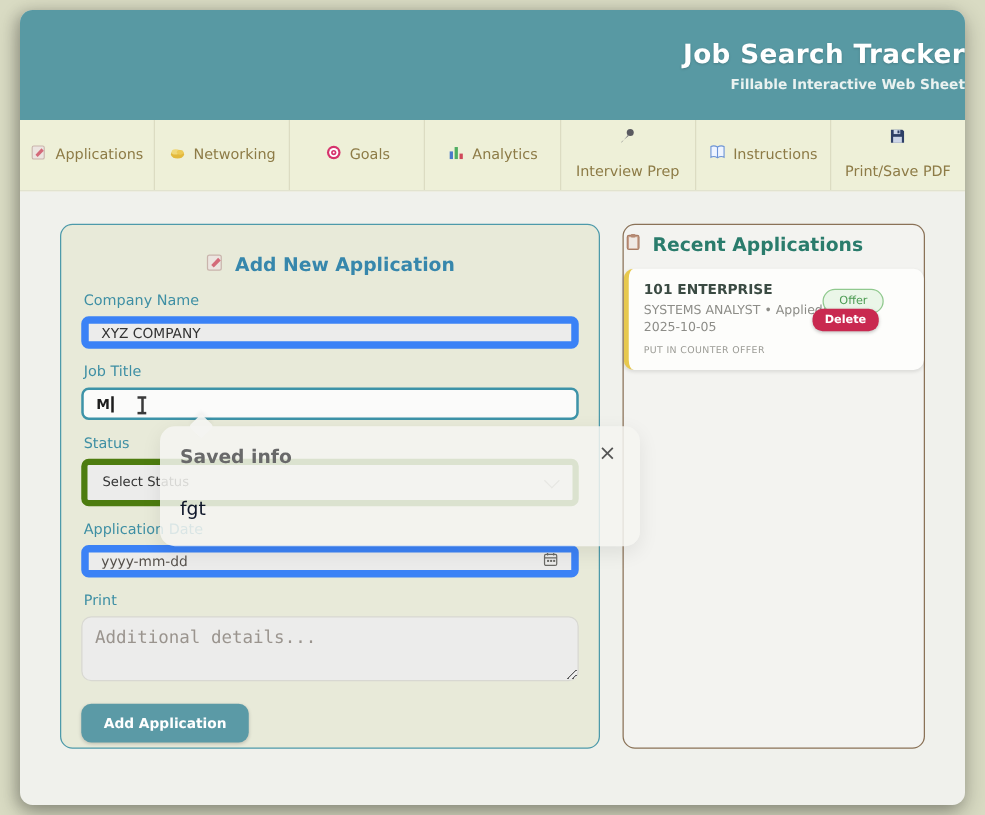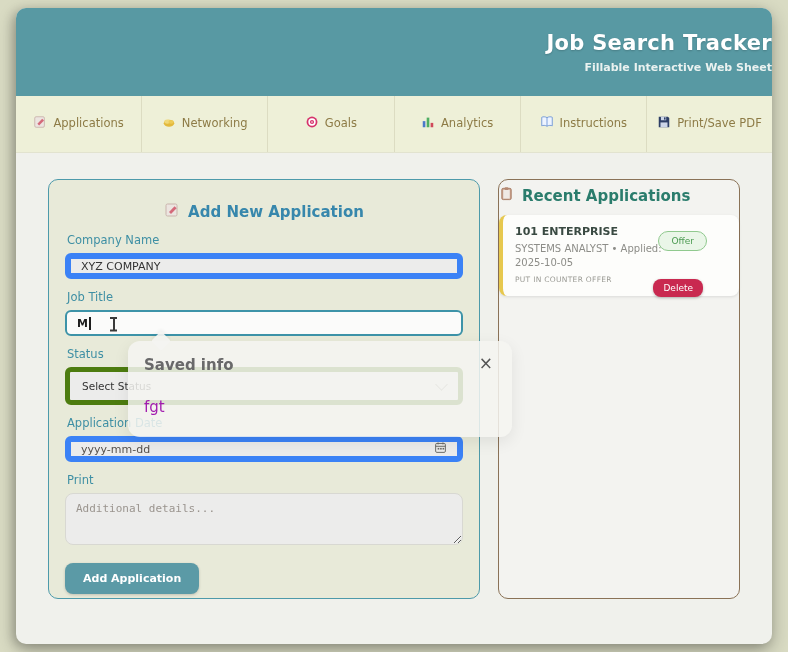--- a/index.html
+++ b/index.html
@@ -60,21 +60,21 @@
   .ibeam::after{content:"";position:absolute;left:1px;top:1px;width:7px;height:1.5px;background:#3a3a3a;box-shadow:0 12.5px 0 #3a3a3a;}
   .select-box{
     height:28px;background:#ececeb;border:5px solid #4d7c0f;border-radius:6px;
     display:flex;align-items:center;justify-content:space-between;padding:0 12px;font-size:10.5px;color:#333;
   }
   .chev{width:8px;height:8px;border-right:1.6px solid #9a9a94;border-bottom:1.6px solid #9a9a94;transform:rotate(45deg);margin-top:-4px;}
   .date-row{display:flex;align-items:center;justify-content:space-between;}
   .placeholder{color:#55504b;}
   textarea.notes{
     width:100%;height:52px;box-sizing:border-box;background:#ececeb;border:1px solid #d8d8d2;border-radius:8px;
-    font-family:"DejaVu Sans Mono","Liberation Mono",monospace;font-size:11px;color:#333;
+    font-family:"DejaVu Sans Mono","Liberation Mono",monospace;font-size:14px;color:#333;
     padding:8px 10px;resize:both;outline:none;
   }
   textarea.notes::placeholder{color:#9a948e;}
   .submit-btn{
     margin-top:14px;background:#5b9aa6;color:#fff;border:none;border-radius:8px;
     font-family:inherit;font-size:11px;font-weight:bold;padding:9px 18px;cursor:pointer;
     box-shadow:0 1px 3px rgba(0,0,0,.18);
   }
   
   .app-item{
@@ -85,36 +85,36 @@
   .app-meta{font-size:10px;color:#8d8d88;margin-top:4px;padding-right:64px;line-height:1.4;}
   .app-note{font-size:7.5px;color:#9b9b95;text-transform:uppercase;margin-top:5px;letter-spacing:.3px;}
   .badge-offer{
     position:absolute;right:32px;top:16px;
     background:#eaf6e8;border:1.5px solid #90c98e;color:#4c9b52;
     font-size:9px;padding:4px 12px;border-radius:12px;
   }
   .btn-delete{
     position:absolute;right:36px;top:32px;
     background:#c92950;color:#fff;border:none;border-radius:8px;
-    font-family:inherit;font-size:9px;font-weight:normal;padding:4px 10px;cursor:pointer;
-    box-shadow:0 1px 3px rgba(0,0,0,.25);z-index:2;margin-top:32px;
+    font-family:inherit;font-size:9px;font-weight:bold;padding:4px 10px;cursor:pointer;
+    box-shadow:0 1px 3px rgba(0,0,0,.25);z-index:2;
   }
   
   .tooltip{
     position:absolute;left:112px;top:333px;width:384px;height:96px;
     background:rgba(244,244,241,0.85);border-radius:12px;z-index:6;
     box-shadow:0 5px 16px rgba(0,0,0,.08);
   }
   .tooltip .arrow{
     position:absolute;left:26px;top:-7px;width:14px;height:14px;border-radius:2px;
     background:rgba(244,244,241,0.92);transform:rotate(45deg);
     box-shadow:-2px -2px 3px rgba(0,0,0,.04);
   }
   .tooltip .tt-title{position:absolute;left:16px;top:15px;font-size:15px;font-weight:600;color:#69696a;}
-  .tooltip .tt-value{position:absolute;left:16px;top:57px;font-size:15px;color:#a21caf;cursor:pointer;}
+  .tooltip .tt-value{position:absolute;left:16px;top:57px;font-size:15px;color:#0f172a;cursor:pointer;}
   .tooltip .tt-close{
     position:absolute;right:17px;top:12px;font-size:17px;color:#555;cursor:pointer;line-height:1;
     background:none;border:none;font-family:inherit;padding:2px;
   }
 </style>
 </head>
 <body>
 
 <div class="app-card">
 
@@ -148,20 +148,27 @@
           </svg></span>
       <span>Goals</span>
     </div>
     <div class="tab">
       <span><svg width="14" height="14" viewBox="0 0 16 16">
             <rect x="2" y="7" width="3" height="7" fill="#4a79c9"></rect>
             <rect x="6.5" y="3" width="3" height="11" fill="#4fae62"></rect>
             <rect x="11" y="9" width="3" height="5" fill="#d0495a"></rect>
           </svg></span>
       <span>Analytics</span>
+    </div>
+    <div class="tab">
+      <span><svg width="14" height="14" viewBox="0 0 16 16">
+            <circle cx="10.5" cy="4.5" r="3.2" fill="#5a5a60"></circle>
+            <path d="M8.4 6.8 L3 13.2 L2 14 L2.8 12.8 L9.2 7.5 Z" fill="#7a7a80"></path>
+          </svg></span>
+      <span>Interview Prep</span>
     </div>
     <div class="tab">
       <span><svg width="14" height="14" viewBox="0 0 16 16">
             <path d="M8 3 C6 1.8 3.4 1.8 2 2.6 L2 12.4 C3.4 11.6 6 11.6 8 12.8 C10 11.6 12.6 11.6 14 12.4 L14 2.6 C12.6 1.8 10 1.8 8 3 Z" fill="#eef4ff" stroke="#6b93d6"></path>
             <path d="M8 3 L8 12.8" stroke="#6b93d6"></path>
           </svg></span>
       <span>Instructions</span>
     </div>
     <div class="tab">
       <span><svg width="14" height="14" viewBox="0 0 16 16">

